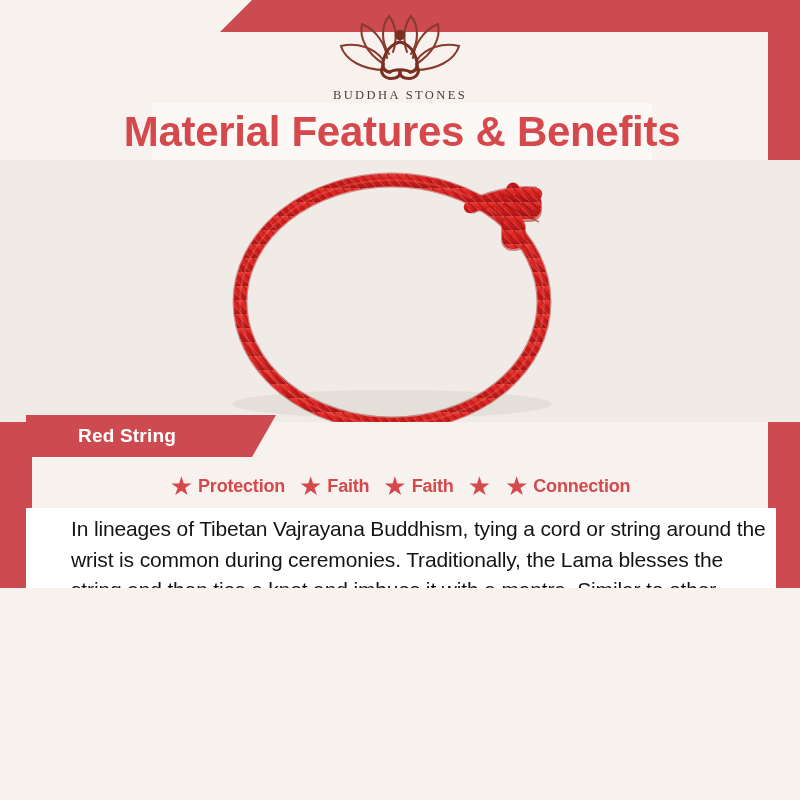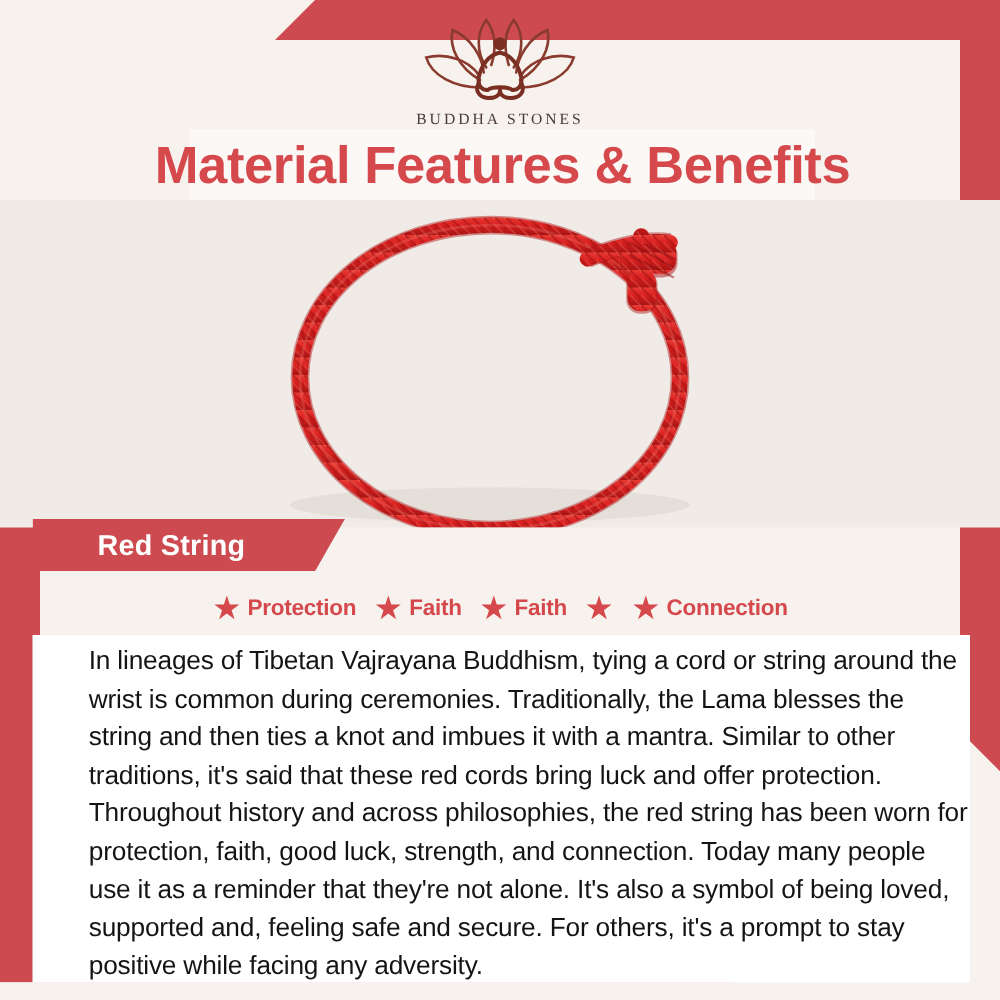--- a/index.html
+++ b/index.html
@@ -4,21 +4,21 @@
 <style>
   html,body{margin:0;padding:0;}
   body{
     width:800px;height:800px;
     background:#f7f2ee;
     font-family:"Liberation Sans", sans-serif;
     overflow:hidden;
   }
   .poster{
     position:relative;
-    width:800px;height:786px;
+    width:800px;height:588px;
     background:#f7f2ee;
     overflow:hidden;
   }
 
   
   .band{position:absolute;background:#cd4b50;}
   .band-top{
     top:0;left:220px;right:0;height:32px;
     clip-path:polygon(32px 0,100% 0,100% 100%,0 100%);
   }
@@ -79,21 +79,21 @@
   .ribbon{
     position:absolute;left:26px;top:415px;
     width:250px;height:42px;
     background:#cd4b50;
     clip-path:polygon(0 0,100% 0,calc(100% - 24px) 100%,0 100%);
     display:flex;align-items:center;
     z-index:6;
   }
   .ribbon span{
     margin-left:52px;
-    color:#ffffff;font-weight:bold;font-size:23px;
+    color:#ffffff;font-weight:bold;font-size:19px;
     letter-spacing:.2px;
   }
 
   
   .features{
     position:absolute;left:0;top:466px;width:800px;height:40px;
     display:flex;align-items:center;justify-content:center;
     gap:14px;
     z-index:6;
   }

